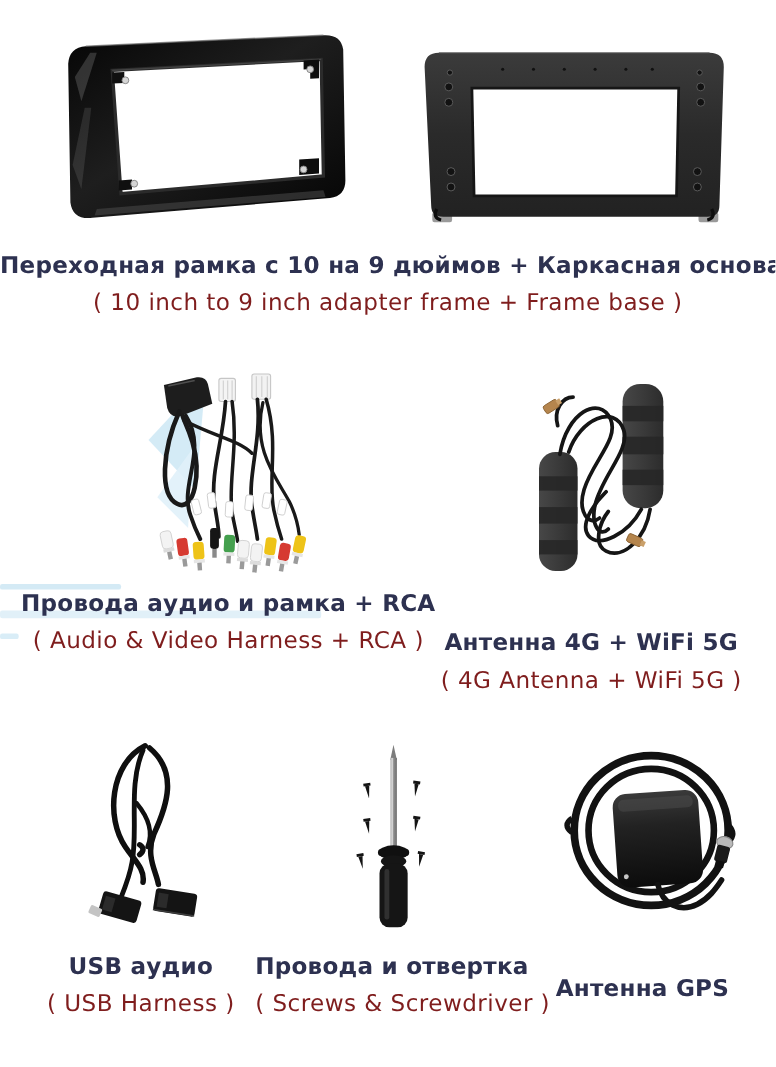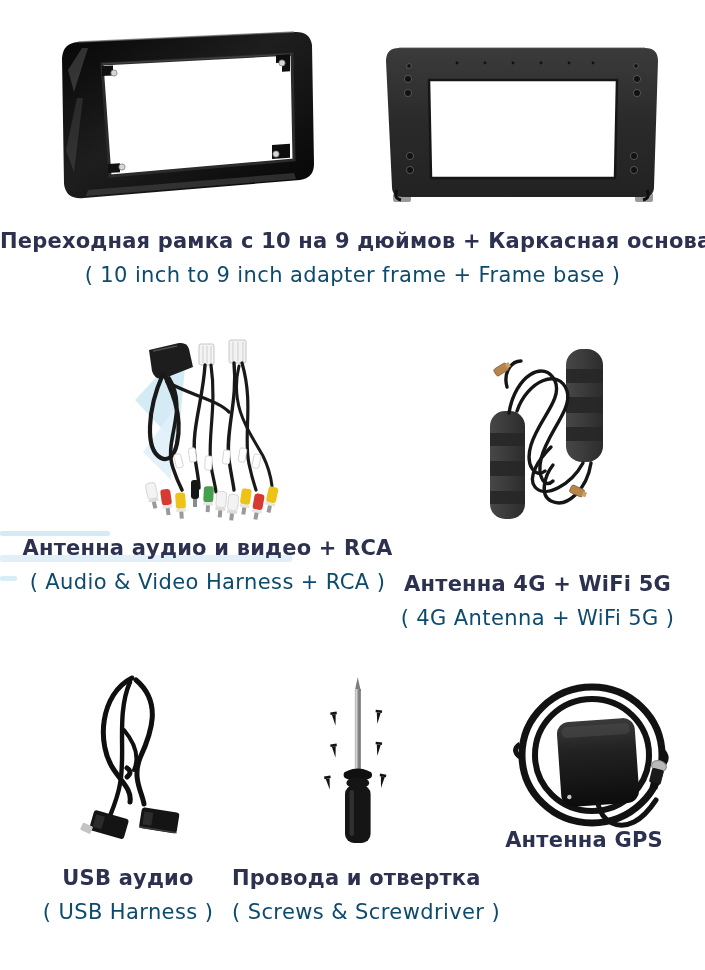--- a/index.html
+++ b/index.html
@@ -6,21 +6,21 @@
   #stage{
     position:relative;width:705px;height:970px;background:#ffffff;overflow:hidden;
     font-family:"DejaVu Sans","Liberation Sans",sans-serif;
   }
   .abs{position:absolute;}
   .caption-ru{
     font-weight:700;color:#2d3150;font-size:21px;line-height:25px;
     text-align:center;letter-spacing:.2px;white-space:nowrap;
   }
   .caption-en{
-    font-weight:400;color:#0c4a6e;font-size:21px;line-height:26px;
+    font-weight:400;color:#7f1d1d;font-size:21px;line-height:26px;
     text-align:center;letter-spacing:.4px;white-space:nowrap;margin-top:8px;
   }
   .cap-block{z-index:5;}
   .wm-stripe{position:absolute;z-index:1;border-radius:2px;}
   svg{display:block;}
 </style>
 </head>
 <body>
 
 <div id="stage">
@@ -224,21 +224,21 @@
         <rect x="20" y="19.5" width="4" height="5" fill="#caa06a"></rect>
       </g>
       <g transform="rotate(24 90 144)">
         <rect x="83" y="140" width="14" height="8" rx="2" fill="#b5854d" stroke="#8a6233" stroke-width="0.8"></rect>
         <rect x="96" y="141.5" width="4" height="5" fill="#caa06a"></rect>
       </g>
     </svg>
   </div>
 
   <div class="abs cap-block" style="left:5px;top:536px;width:405px;">
-    <div class="caption-ru">Антенна аудио и видео + RCA</div>
+    <div class="caption-ru">Провода аудио и рамка + RCA</div>
     <div class="caption-en">( Audio &amp; Video Harness + RCA )</div>
   </div>
   <div class="abs cap-block" style="left:400px;top:536px;width:275px;margin-top:36px;">
     <div class="caption-ru">Антенна 4G + WiFi 5G</div>
     <div class="caption-en">( 4G Antenna + WiFi 5G )</div>
   </div>
 
   <div class="abs" style="left:80px;top:672px;width:108px;height:180px;">
     <svg width="108" height="180" viewBox="0 0 108 180">
       <g stroke="#0f0f0f" fill="none" stroke-linecap="round">
@@ -343,17 +343,17 @@
   </div>
 
   <div class="abs cap-block" style="left:18px;top:866px;width:220px;">
     <div class="caption-ru">USB аудио</div>
     <div class="caption-en">( USB Harness )</div>
   </div>
   <div class="abs cap-block" style="left:232px;top:866px;width:240px;">
     <div class="caption-ru">Провода и отвертка</div>
     <div class="caption-en">( Screws &amp; Screwdriver )</div>
   </div>
-  <div class="abs cap-block" style="left:474px;top:828px;width:220px;">
+  <div class="abs cap-block" style="left:474px;top:886px;width:220px;">
     <div class="caption-ru">Антенна GPS</div>
   </div>
 
 </div>
 
 </body></html>

